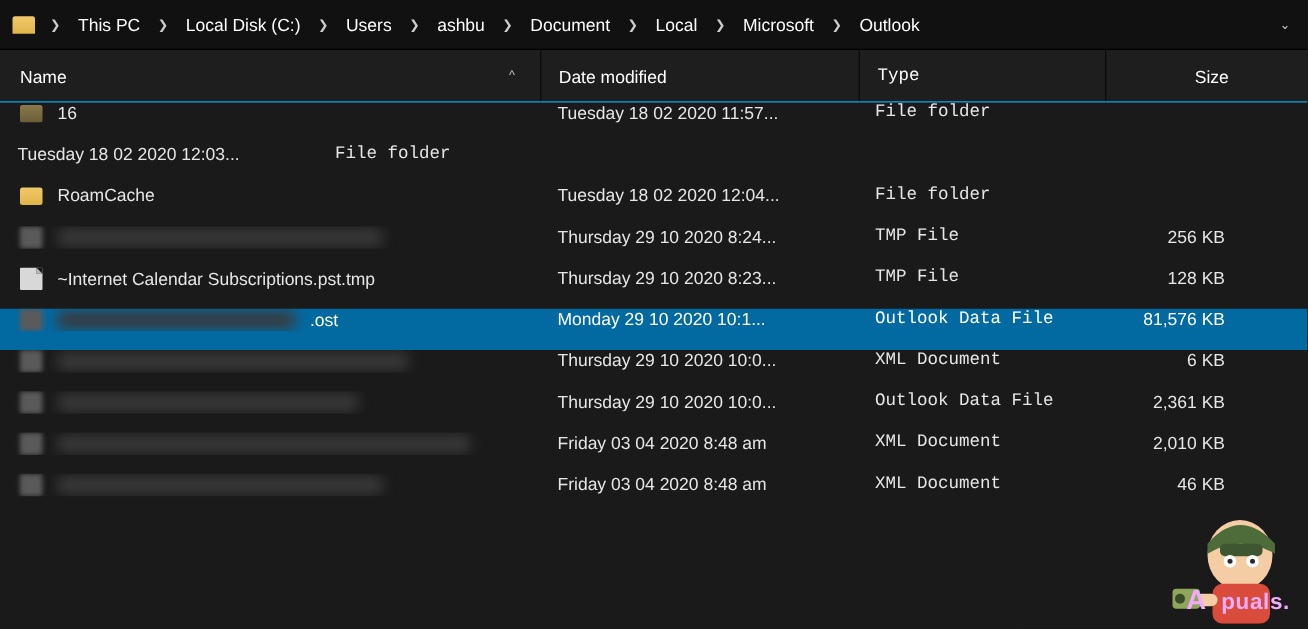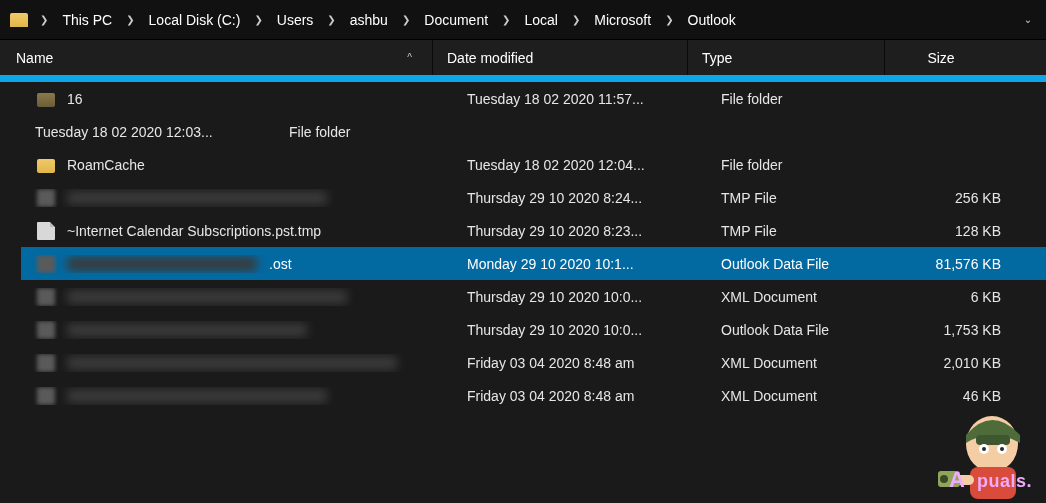--- a/index.html
+++ b/index.html
@@ -45,44 +45,43 @@
       text-align: center;
       color: #cccccc;
       font-size: 10px;
     }
     
     .headers {
       display: flex;
       align-items: center;
       height: 42px;
       background: #1e1e1e;
-      border-bottom: 7px solid #0ea5e9;
+      border-bottom: 1px solid #0ea5e9;
       position: relative;
     }
     .col-name   { width: 432px; padding-left: 16px; display:flex; align-items:center; gap:6px;}
     .col-date   { width: 254px; padding-left: 14px; }
-    .col-type   { width: 196px; padding-left: 14px; }
+    .col-type   { width: 196px; padding-left: 14px; font-family: Liberation Mono, monospace; }
     .col-size   { width: 120px; padding-right: 22px; text-align: right; }
     .headers .col { color: #ffffff; height:100%; display:flex; align-items:center;}
-    .headers .col.col-size { justify-content:center; padding-left:14px; text-align:left;}
+    .headers .col.col-size { justify-content:flex-end; padding-left:14px; text-align:left;}
     .hdr-sep { width:1px; height:100%; background:#0a0a0a; }
     .sort-arrow {
       margin-left: auto;
       margin-right: 20px;
       font-size: 10px;
       color: #cccccc;
     }
     
     .rows { }
     .row {
       display: flex;
-      align-items: center;
+      align-items: flex-start;
       height: 33px;
       color: #e6e6e6;
-      margin-left: 21px;
     }
     .row.selected {
       background: #0369a1;
       color: #ffffff;
     }
     .cell { overflow: hidden; white-space: nowrap; text-overflow: ellipsis; }
     .cell.col-name { display:flex; align-items:center; gap:12px; padding-left:16px;}
     .cell.col-date { padding-left:14px; }
     .cell.col-type { padding-left:14px; }
     .cell.col-size { padding-right:22px; text-align:right; }
@@ -234,21 +233,21 @@
       <div class="cell col-type">XML Document</div>
       <div class="cell col-size">6 KB</div>
     </div>
     <div class="row">
       <div class="cell col-name">
         <span class="file-icon icon-blur"></span>
         <span class="name-blur" style="width: 240px;"></span>
       </div>
       <div class="cell col-date">Thursday 29 10 2020 10:0...</div>
       <div class="cell col-type">Outlook Data File</div>
-      <div class="cell col-size">1,753 KB</div>
+      <div class="cell col-size">2,361 KB</div>
     </div>
     <div class="row">
       <div class="cell col-name">
         <span class="file-icon icon-blur"></span>
         <span class="name-blur" style="width: 330px;"></span>
       </div>
       <div class="cell col-date">Friday 03 04 2020 8:48 am</div>
       <div class="cell col-type">XML Document</div>
       <div class="cell col-size">2,010 KB</div>
     </div>

